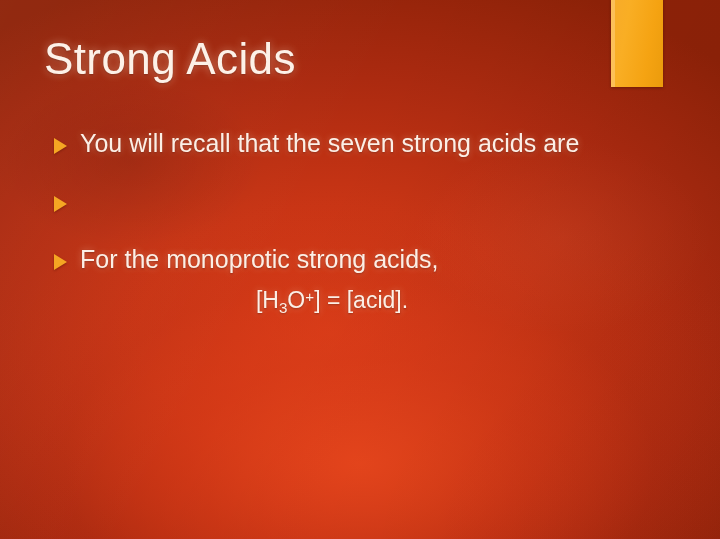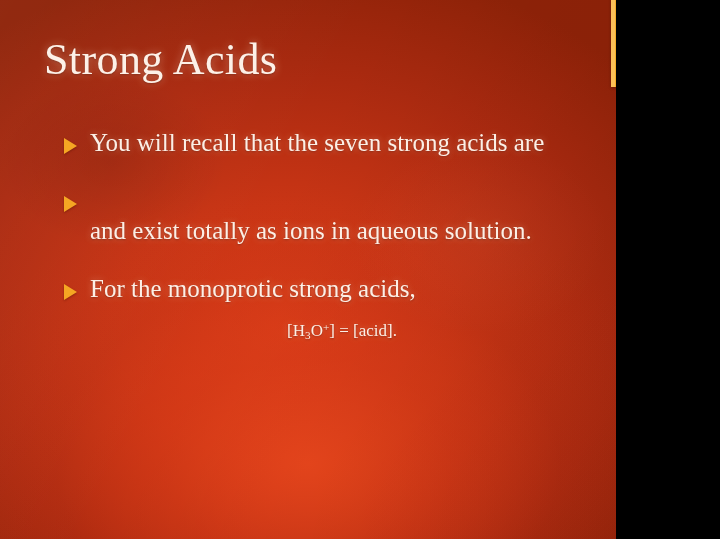--- a/index.html
+++ b/index.html
@@ -4,24 +4,24 @@
 <title>Strong Acids</title>
 <style>
   html, body {
     margin: 0;
     padding: 0;
     background: #000;
   }
 
   .slide {
     position: relative;
-    width: 616px;
+    width: 720px;
     height: 539px;
     overflow: hidden;
-    font-family: Liberation Serif, serif;
+    font-family: Liberation Sans, sans-serif;
     
     background-color: #b02f12;
     background-image:
       radial-gradient(ellipse 62% 52% at 50% 86%,
           rgba(232, 70, 28, 0.95) 0%,
           rgba(219, 60, 24, 0.55) 38%,
           rgba(196, 50, 20, 0.18) 66%,
           rgba(150, 38, 14, 0.0) 100%),
       radial-gradient(ellipse 78% 70% at 46% 62%,
           #db3d19 0%,
@@ -74,21 +74,21 @@
     color: #fdf1e8;
     text-shadow:
       0 0 9px rgba(255, 228, 200, 0.45),
       0 1px 2px rgba(90, 18, 4, 0.55);
     white-space: nowrap;
   }
 
   
   .body {
     position: absolute;
-    left: 58px;
+    left: 48px;
     top: 128px;
     width: 620px;
     z-index: 4;
   }
 
   .bullet-block {
     position: relative;
     padding-left: 32px;
     margin-bottom: 28px;
   }
@@ -113,21 +113,21 @@
     color: #fcefe6;
     text-shadow:
       0 0 7px rgba(255, 225, 195, 0.38),
       0 1px 2px rgba(95, 20, 5, 0.5);
   }
 
   .eq-line {
     margin-top: 8px;
     text-align: center;
     padding-right: 84px;
-    font-size: 17px;
+    font-size: 23px;
     line-height: 30px;
     color: #fcefe6;
     text-shadow:
       0 0 7px rgba(255, 225, 195, 0.38),
       0 1px 2px rgba(95, 20, 5, 0.5);
   }
 
   sub  { font-size: 0.66em; vertical-align: -0.28em; }
   sup  { font-size: 0.66em; vertical-align: 0.42em; }
 </style>
@@ -146,21 +146,20 @@
       <span class="bullet-marker"></span>
       <div class="bullet-text">
         <span>You will recall that the seven strong acids are</span><br>
       </div>
     </div>
 
     <div class="bullet-block">
       <span class="bullet-marker"></span>
       <div class="bullet-text">
         <br>
-        <span>and exist totally as ions in aqueous solution.</span>
       </div>
     </div>
 
     <div class="bullet-block">
       <span class="bullet-marker"></span>
       <div class="bullet-text">
         <span>For the monoprotic strong acids,</span>
       </div>
       <div class="eq-line"><span>[H</span><sub>3</sub><span>O</span><sup>+</sup><span>] = [acid].</span></div>
     </div>

